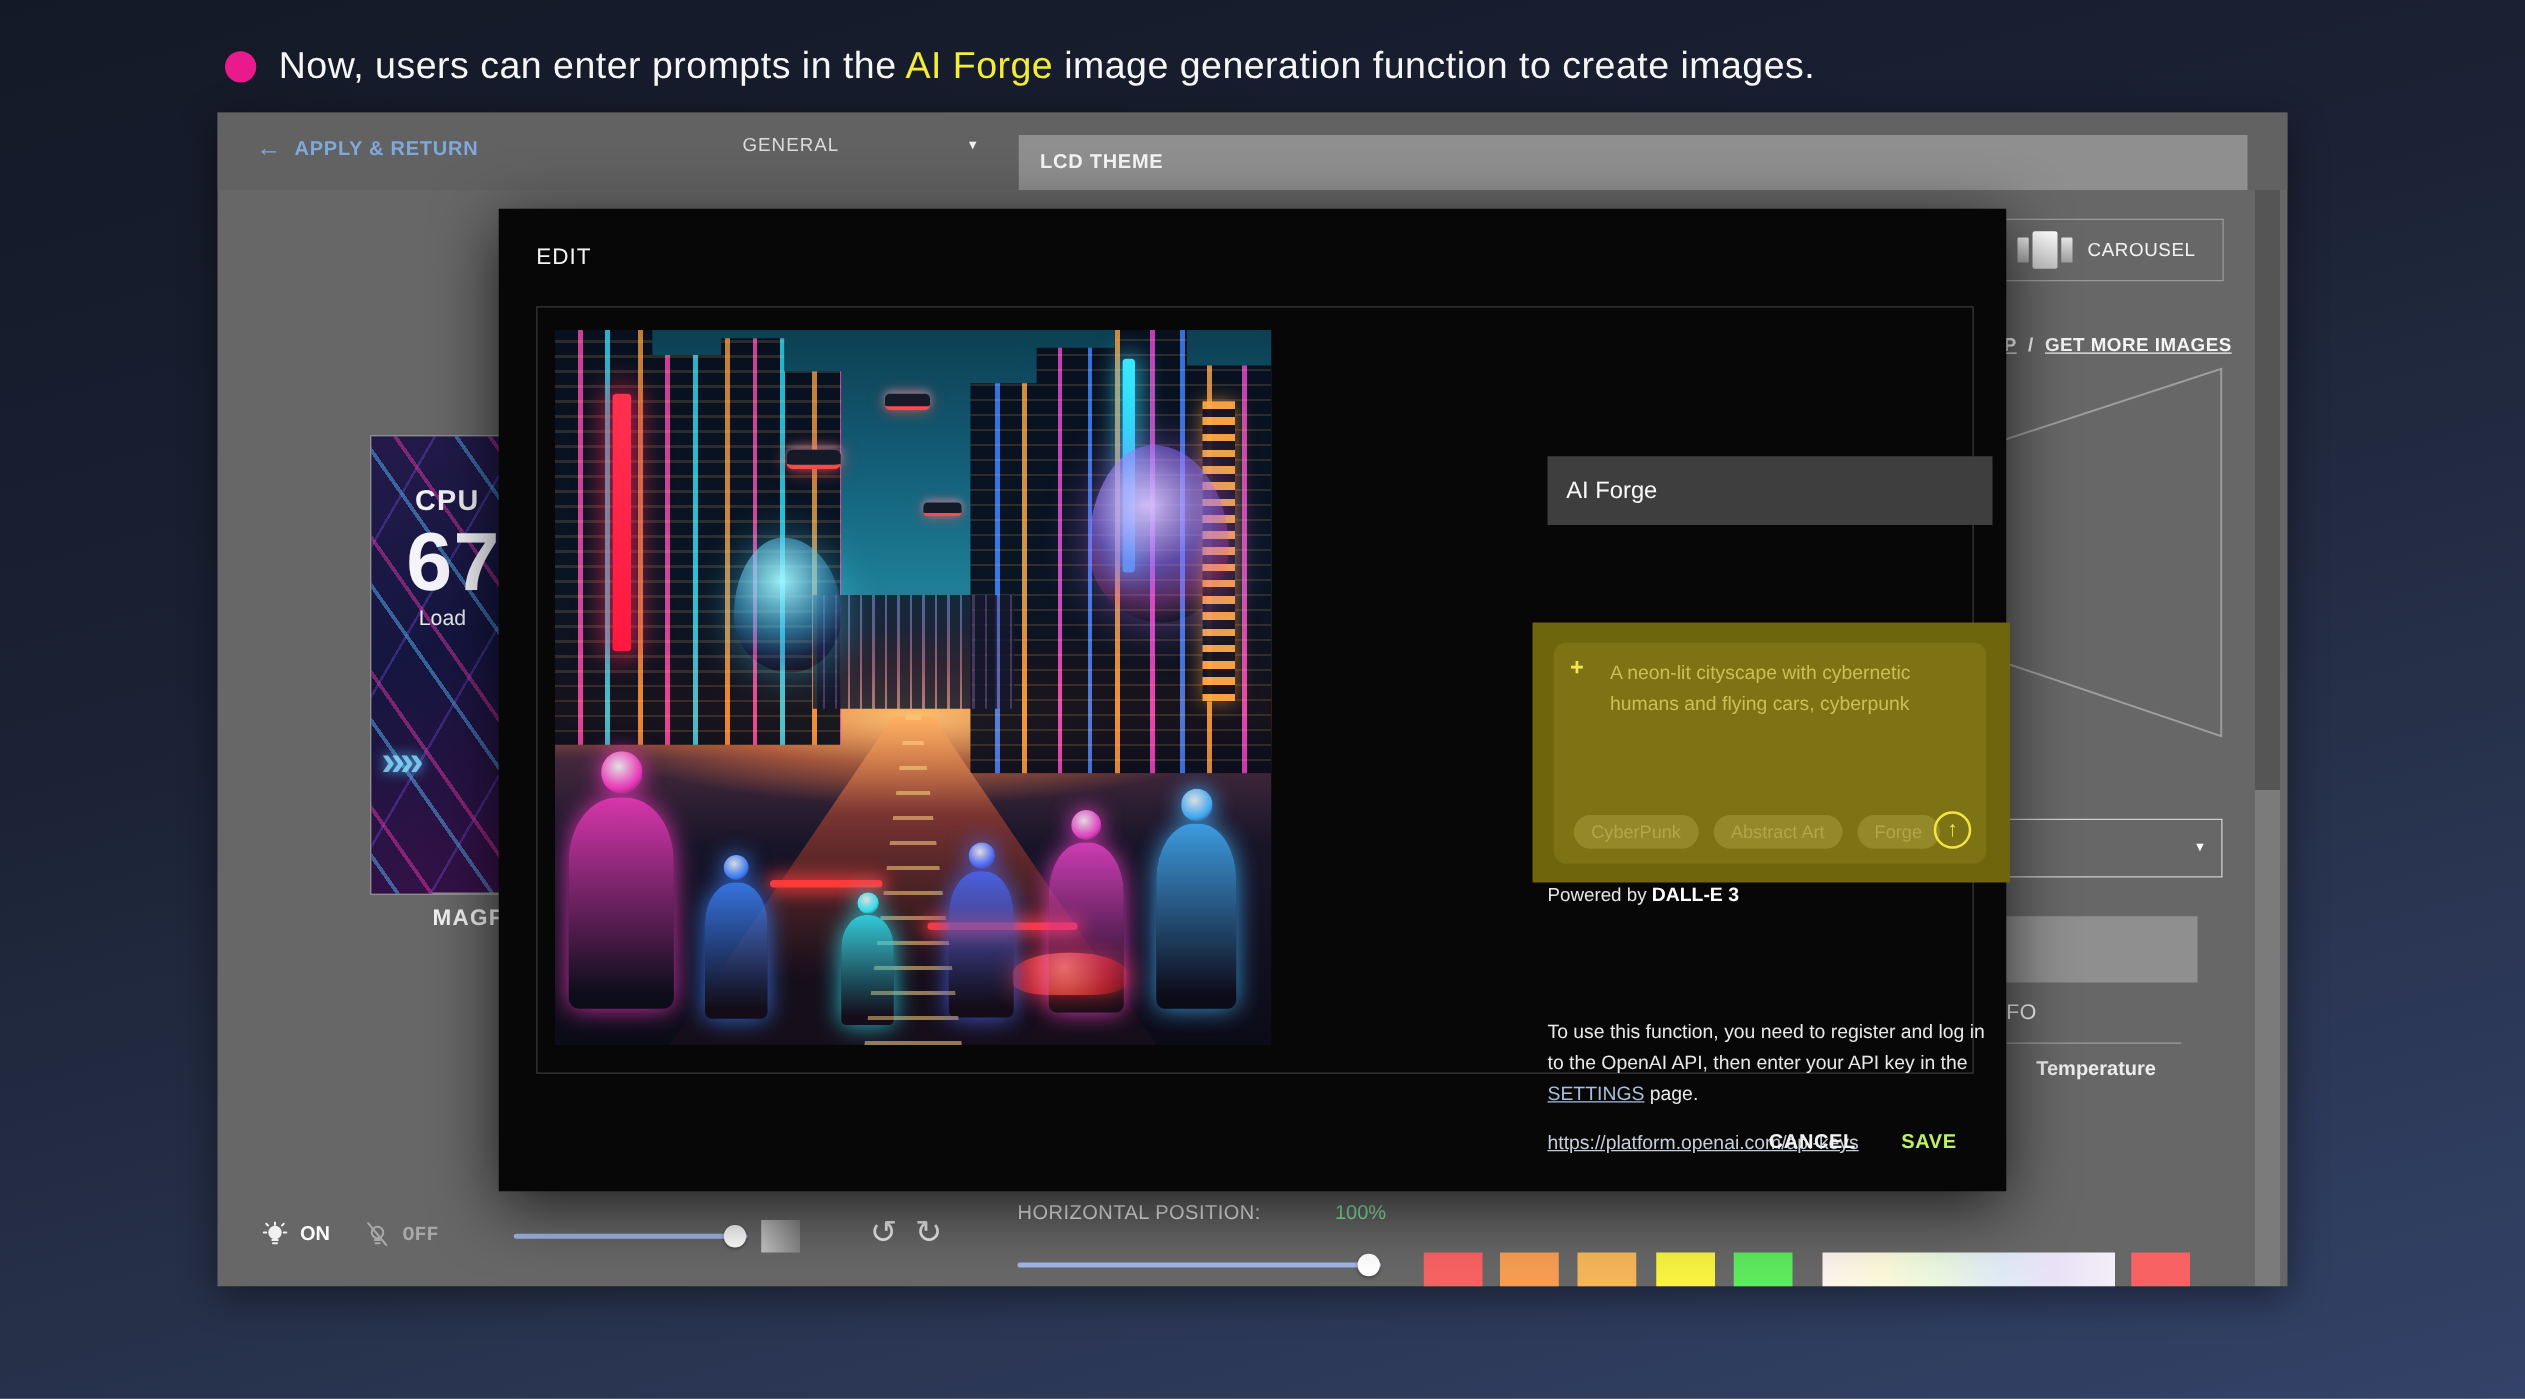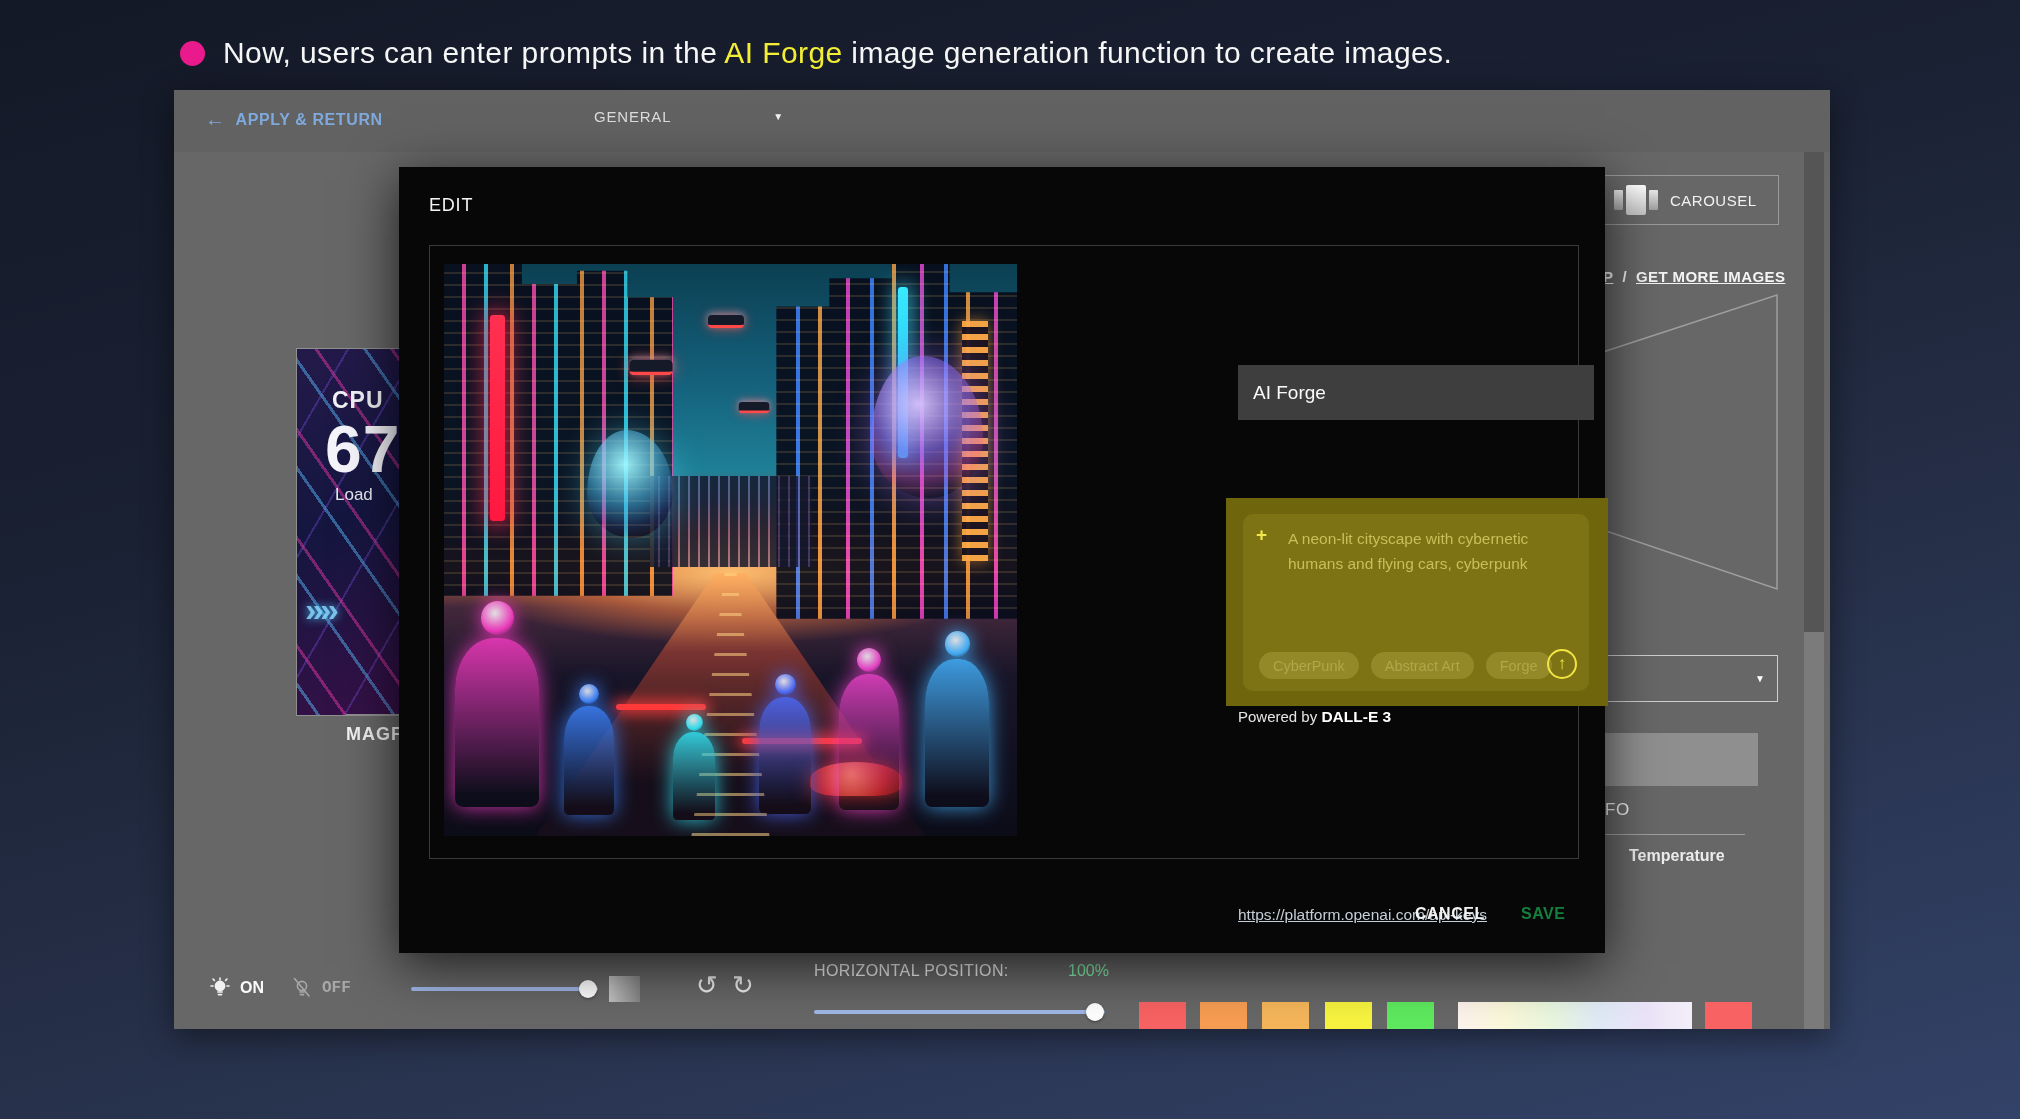--- a/index.html
+++ b/index.html
@@ -179,40 +179,43 @@
              display:flex; align-items:center; justify-content:center; cursor:pointer; }
   .af-powered { position:absolute; left:808px; top:462px; font-size:15px; color:#e6e6e6; }
   .af-powered b { color:#ffffff; font-size:15.5px; }
   .af-note { position:absolute; left:808px; top:567px; width:360px; font-size:15.5px; line-height:25px; color:#e9e9e9; }
   .af-note .lnk { color:#a9c0dc; text-decoration:underline; cursor:pointer; }
   .af-api { position:absolute; left:808px; top:660px; font-size:15.5px; color:#c6cfd9;
             text-decoration:underline; cursor:pointer; }
   .m-cancel { position:absolute; left:1016px; top:738px; font-size:16px; font-weight:bold;
               letter-spacing:.5px; color:#f2f2f2; cursor:pointer; }
   .m-save { position:absolute; left:1122px; top:738px; font-size:16px; font-weight:bold;
-            letter-spacing:.5px; color:#15803d; cursor:pointer; }
+            letter-spacing:.5px; color:#bef264; cursor:pointer; }
 </style>
 </head>
 <body>
 
 <div class="headline">
   <div class="dot"></div>
   <div class="txt"><span>Now, users can enter prompts in the </span><span class="hl">AI Forge</span><span> image generation function to create images.</span></div>
 </div>
 
 <div class="appwin">
 
   <div class="topbar">
     <div class="apply-return">
       <span class="arr">←</span>
       <span>APPLY &amp; RETURN</span>
     </div>
     <div class="general-select">
       <span>GENERAL</span>
       <span class="chev">▼</span>
+    </div>
+    <div class="tab-lcd">
+      <span>LCD THEME</span>
     </div>
   </div>
 
   <div class="carousel-btn">
     <span class="car-icon">
         <span class="b1"></span>
         <span class="b2"></span>
         <span class="b3"></span>
       </span>
     <span class="lbl">CAROUSEL</span>
@@ -351,18 +354,19 @@
           <span class="pill">Forge</span>
         </div>
         <div class="af-send">
           <span>↑</span>
         </div>
       </div>
     </div>
 
     <div class="af-powered"><span>Powered by </span><b>DALL-E 3</b></div>
 
+    <div class="af-note"><span>To use this function, you need to register and log in to the OpenAI API, then enter your API key in the </span><span class="lnk">SETTINGS</span><span> page.</span></div>
     <div class="af-api">https://platform.openai.com/api-keys</div>
   </div>
 
   <div class="m-cancel">CANCEL</div>
   <div class="m-save">SAVE</div>
 </div>
 
 </body></html>

